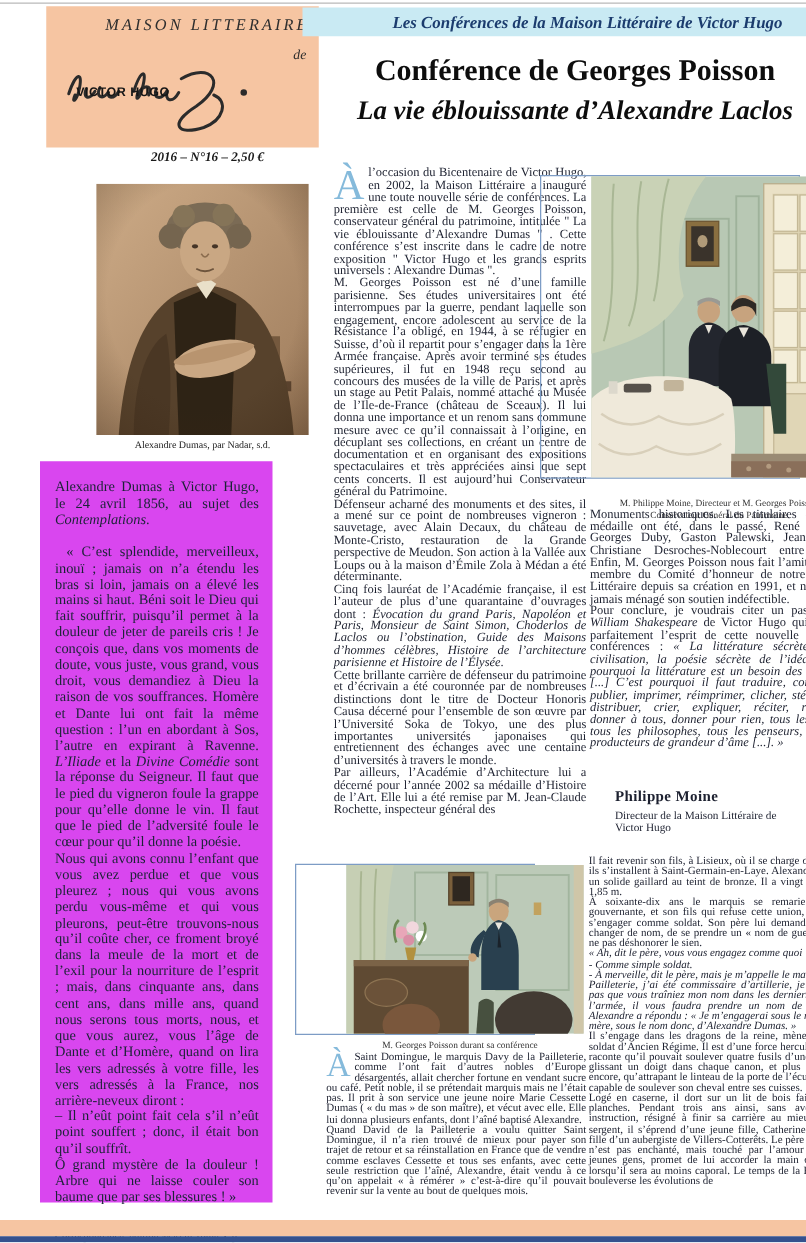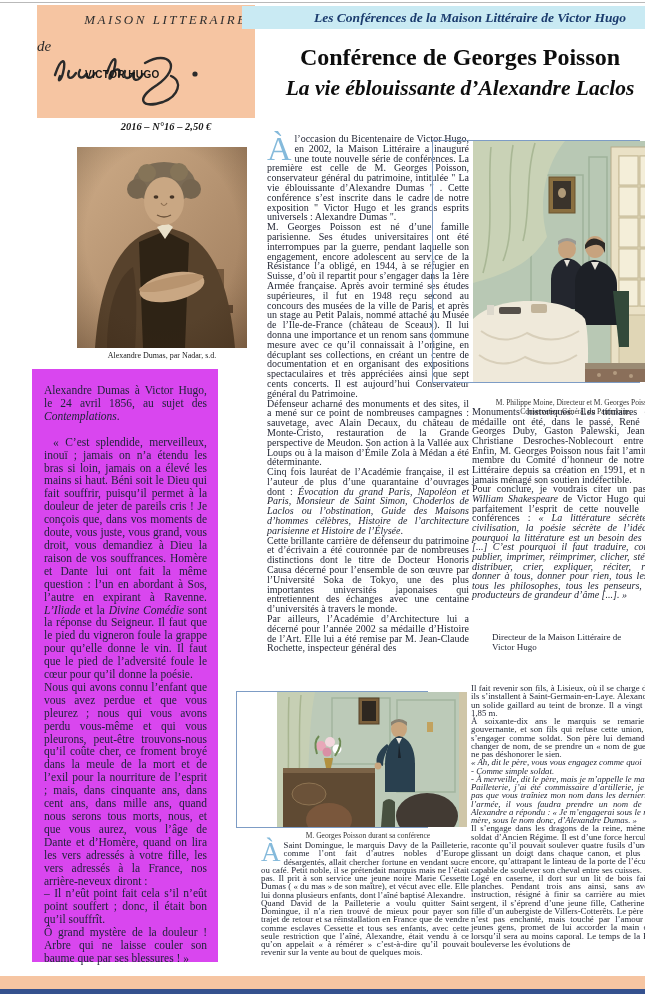--- a/index.html
+++ b/index.html
@@ -6,24 +6,24 @@
   .page{position:relative;width:645px;height:994px;background:#ffffff;overflow:hidden;
         font-family:"Liberation Serif",serif;color:#1d2130;}
   .abs{position:absolute;padding-left:40px;}
 
   .top-rule{left:0;top:2px;width:645px;height:1px;background:#b9b9b9;}
 
   
   .masthead{left:37px;top:5px;width:178px;height:113px;background:#f6c5a2;}
   .masthead-title{padding-top:7px;text-align:center;font-style:italic;font-size:13px;
                   letter-spacing:2.5px;color:#2e2e2e;white-space:nowrap;}
-  .sig-de{position:absolute;left:0;right:10px;top:33px;text-align:left;
-          font-style:italic;font-size:15px;color:#2a2a2a;}
+  .sig-de{position:absolute;left:0;right:10px;top:33px;text-align:right;
+          font-style:italic;font-size:11px;color:#2a2a2a;}
   .sig-svg{position:absolute;left:10px;top:40px;}
-  .masthead-name{position:absolute;left:48px;top:64px;font-family:"Liberation Sans",sans-serif;
+  .masthead-name{position:absolute;left:24px;top:64px;font-family:"Liberation Sans",sans-serif;
                  font-weight:bold;font-size:10px;letter-spacing:0.4px;color:#161616;}
   .issue-line{left:37px;top:121px;width:178px;text-align:center;font-style:italic;
               font-weight:bold;font-size:10.5px;color:#1a1a1a;}
 
   
   .banner{left:242px;top:6px;width:376px;height:23px;background:#c9eaf3;text-align:center;
           line-height:23px;font-weight:bold;font-style:italic;font-size:13.5px;color:#1b3c6e;}
   .main-title{left:218px;top:44px;width:404px;text-align:center;font-weight:bold;
               font-size:24px;color:#0d0d0d;}
   .main-subtitle{left:218px;top:76px;width:404px;text-align:center;font-weight:bold;
@@ -138,21 +138,21 @@
     <p class="qb-p1" style="margin:0"><span>« C’est splendide, merveilleux, inouï ; jamais on n’a étendu les bras si loin, jamais on a élevé les mains si haut. Béni soit le Dieu qui fait souffrir, puisqu’il permet à la douleur de jeter de pareils cris ! Je conçois que, dans vos moments de doute, vous juste, vous grand, vous droit, vous demandiez à Dieu la raison de vos souffrances. Homère et Dante lui ont fait la même question : l’un en abordant à Sos, l’autre en expirant à Ravenne. </span><span class="it">L’Iliade</span><span> et la </span><span class="it">Divine Comédie</span><span> sont la réponse du Seigneur. Il faut que le pied du vigneron foule la grappe pour qu’elle donne le vin. Il faut que le pied de l’adversité foule le cœur pour qu’il donne la poésie.</span></p>
     <p style="margin:0">Nous qui avons connu l’enfant que vous avez perdue et que vous pleurez ; nous qui vous avons perdu vous-même et qui vous pleurons, peut-être trouvons-nous qu’il coûte cher, ce froment broyé dans la meule de la mort et de l’exil pour la nourriture de l’esprit ; mais, dans cinquante ans, dans cent ans, dans mille ans, quand nous serons tous morts, nous, et que vous aurez, vous l’âge de Dante et d’Homère, quand on lira les vers adressés à votre fille, les vers adressés à la France, nos arrière-neveux diront :</p>
     <p style="margin:0">– Il n’eût point fait cela s’il n’eût point souffert ; donc, il était bon qu’il souffrît.</p>
     <p style="margin:0">Ô grand mystère de la douleur ! Arbre qui ne laisse couler son baume que par ses blessures ! »</p>
     <p class="qb-credit">Correspondance, édition Massin Tome X p. 1242.</p>
   </div>
 
   <div class="abs col-mid">
     <p><span class="dropcap">À</span><span>l’occasion du Bicentenaire de Victor Hugo, en 2002, la Maison Littéraire a inauguré une toute nouvelle série de conférences. La première est celle de M. Georges Poisson, conservateur général du patrimoine, intitulée " La vie éblouissante d’Alexandre Dumas " . Cette conférence s’est inscrite dans le cadre de notre exposition " Victor Hugo et les grands esprits universels : Alexandre Dumas ".</span></p>
     <p>M. Georges Poisson est né d’une famille parisienne. Ses études universitaires ont été interrompues par la guerre, pendant laquelle son engagement, encore adolescent au service de la Résistance l’a obligé, en 1944, à se réfugier en Suisse, d’où il repartit pour s’engager dans la 1ère Armée française. Après avoir terminé ses études supérieures, il fut en 1948 reçu second au concours des musées de la ville de Paris, et après un stage au Petit Palais, nommé attaché au Musée de l’Ile-de-France (château de Sceaux). Il lui donna une importance et un renom sans commune mesure avec ce qu’il connaissait à l’origine, en décuplant ses collections, en créant un centre de documentation et en organisant des expositions spectaculaires et très appréciées ainsi que sept cents concerts. Il est aujourd’hui Conservateur général du Patrimoine.</p>
-    <p>Défenseur acharné des monuments et des sites, il a mené sur ce point de nombreuses campagnes : sauvetage, avec Alain Decaux, du château de Monte-Cristo, restauration de la Grande perspective de Meudon. Son action à la Vallée aux Loups ou à la maison d’Émile Zola à Médan a été déterminante.</p>
+    <p>Défenseur acharné des monuments et des sites, il a mené sur ce point de nombreuses vigneron : sauvetage, avec Alain Decaux, du château de Monte-Cristo, restauration de la Grande perspective de Meudon. Son action à la Vallée aux Loups ou à la maison d’Émile Zola à Médan a été déterminante.</p>
     <p><span>Cinq fois lauréat de l’Académie française, il est l’auteur de plus d’une quarantaine d’ouvrages dont : </span><span class="it">Évocation du grand Paris, Napoléon et Paris, Monsieur de Saint Simon, Choderlos de Laclos ou l’obstination, Guide des Maisons d’hommes célèbres, Histoire de l’architecture parisienne et Histoire de l’Élysée</span><span>.</span></p>
     <p>Cette brillante carrière de défenseur du patrimoine et d’écrivain a été couronnée par de nombreuses distinctions dont le titre de Docteur Honoris Causa décerné pour l’ensemble de son œuvre par l’Université Soka de Tokyo, une des plus importantes universités japonaises qui entretiennent des échanges avec une centaine d’universités à travers le monde.</p>
     <p>Par ailleurs, l’Académie d’Architecture lui a décerné pour l’année 2002 sa médaille d’Histoire de l’Art. Elle lui a été remise par M. Jean-Claude Rochette, inspecteur général des</p>
   </div>
 
   <div class="abs conf-photo">
     <svg width="190" height="135" viewBox="0 0 190 135">
       <rect width="190" height="135" fill="#bccab8"></rect>
       <rect x="55" y="6" width="58" height="66" fill="none" stroke="#a2b59e" stroke-width="1.5"></rect>
       <rect x="120" y="8" width="58" height="92" fill="none" stroke="#a2b59e" stroke-width="1.5"></rect>
@@ -255,20 +255,21 @@
     <div>M. Philippe Moine, Directeur et M. Georges Poisson,</div>
     <div>Conservateur Général du Patrimoine.</div>
   </div>
 
   <div class="abs right-text">
     <p>Monuments historiques. Les titulaires de cette médaille ont été, dans le passé, René Huyghe, Georges Duby, Gaston Palewski, Jean Favier, Christiane  Desroches-Noblecourt entre autres. Enfin, M. Georges Poisson nous fait l’amitié d’être membre du Comité d’honneur de notre Maison Littéraire depuis sa création en 1991, et ne nous a jamais ménagé son soutien indéfectible.</p>
     <p><span>Pour conclure, je voudrais citer un passage du </span><span class="it">William Shakespeare</span><span> de Victor Hugo qui résume parfaitement l’esprit de cette nouvelle série de conférences : </span><span class="it">« La littérature sécrète de la civilisation, la poésie sécrète de l’idéal. C’est pourquoi la littérature est un besoin des sociétés. [...] C’est pourquoi il faut traduire, commenter, publier, imprimer, réimprimer, clicher, stéréotyper, distribuer, crier, expliquer, réciter, répandre, donner à tous, donner pour rien, tous les poètes, tous les philosophes, tous les penseurs, tous les producteurs de grandeur d’âme [...]. »</span></p>
   </div>
 
   <div class="abs sig-block">
+    <div class="sig-name">Philippe Moine</div>
     <div class="sig-role">Directeur de la Maison Littéraire de Victor Hugo</div>
   </div>
 
   <div class="abs right-bottom">
     <p>Il fait revenir son fils, à Lisieux, où il se charge de dettes et ils s’installent à Saint-Germain-en-Laye. Alexandre devient un solide gaillard au teint de bronze. Il a vingt ans et fait 1,85 m.</p>
     <p>À soixante-dix ans le marquis se remarie avec sa gouvernante, et son fils qui refuse cette union, décide de s’engager comme soldat. Son père lui demande alors de changer de nom, de se prendre un « nom de guerre » pour ne pas déshonorer le sien.</p>
     <p class="it">« Ah, dit le père, vous vous engagez comme quoi ?</p>
     <p class="it">- Comme simple soldat.</p>
     <p class="it">- À merveille, dit le père, mais je m’appelle le marquis de la Pailleterie, j’ai été commissaire d’artillerie, je n’entends pas que vous traîniez mon nom dans les derniers rangs de l’armée, il vous faudra prendre un nom de guerre. » Alexandre a répondu : « Je m’engagerai sous le nom de ma mère, sous le nom donc, d’Alexandre Dumas. »</p>
     <p>Il s’engage dans les dragons de la reine, mène la vie de soldat d’Ancien Régime. Il est d’une force herculéenne. On raconte qu’il pouvait soulever quatre fusils d’une main, en glissant un doigt dans chaque canon, et plus incroyable encore, qu’attrapant le linteau de la porte de l’écurie, il était capable de soulever son cheval entre ses cuisses.</p>

